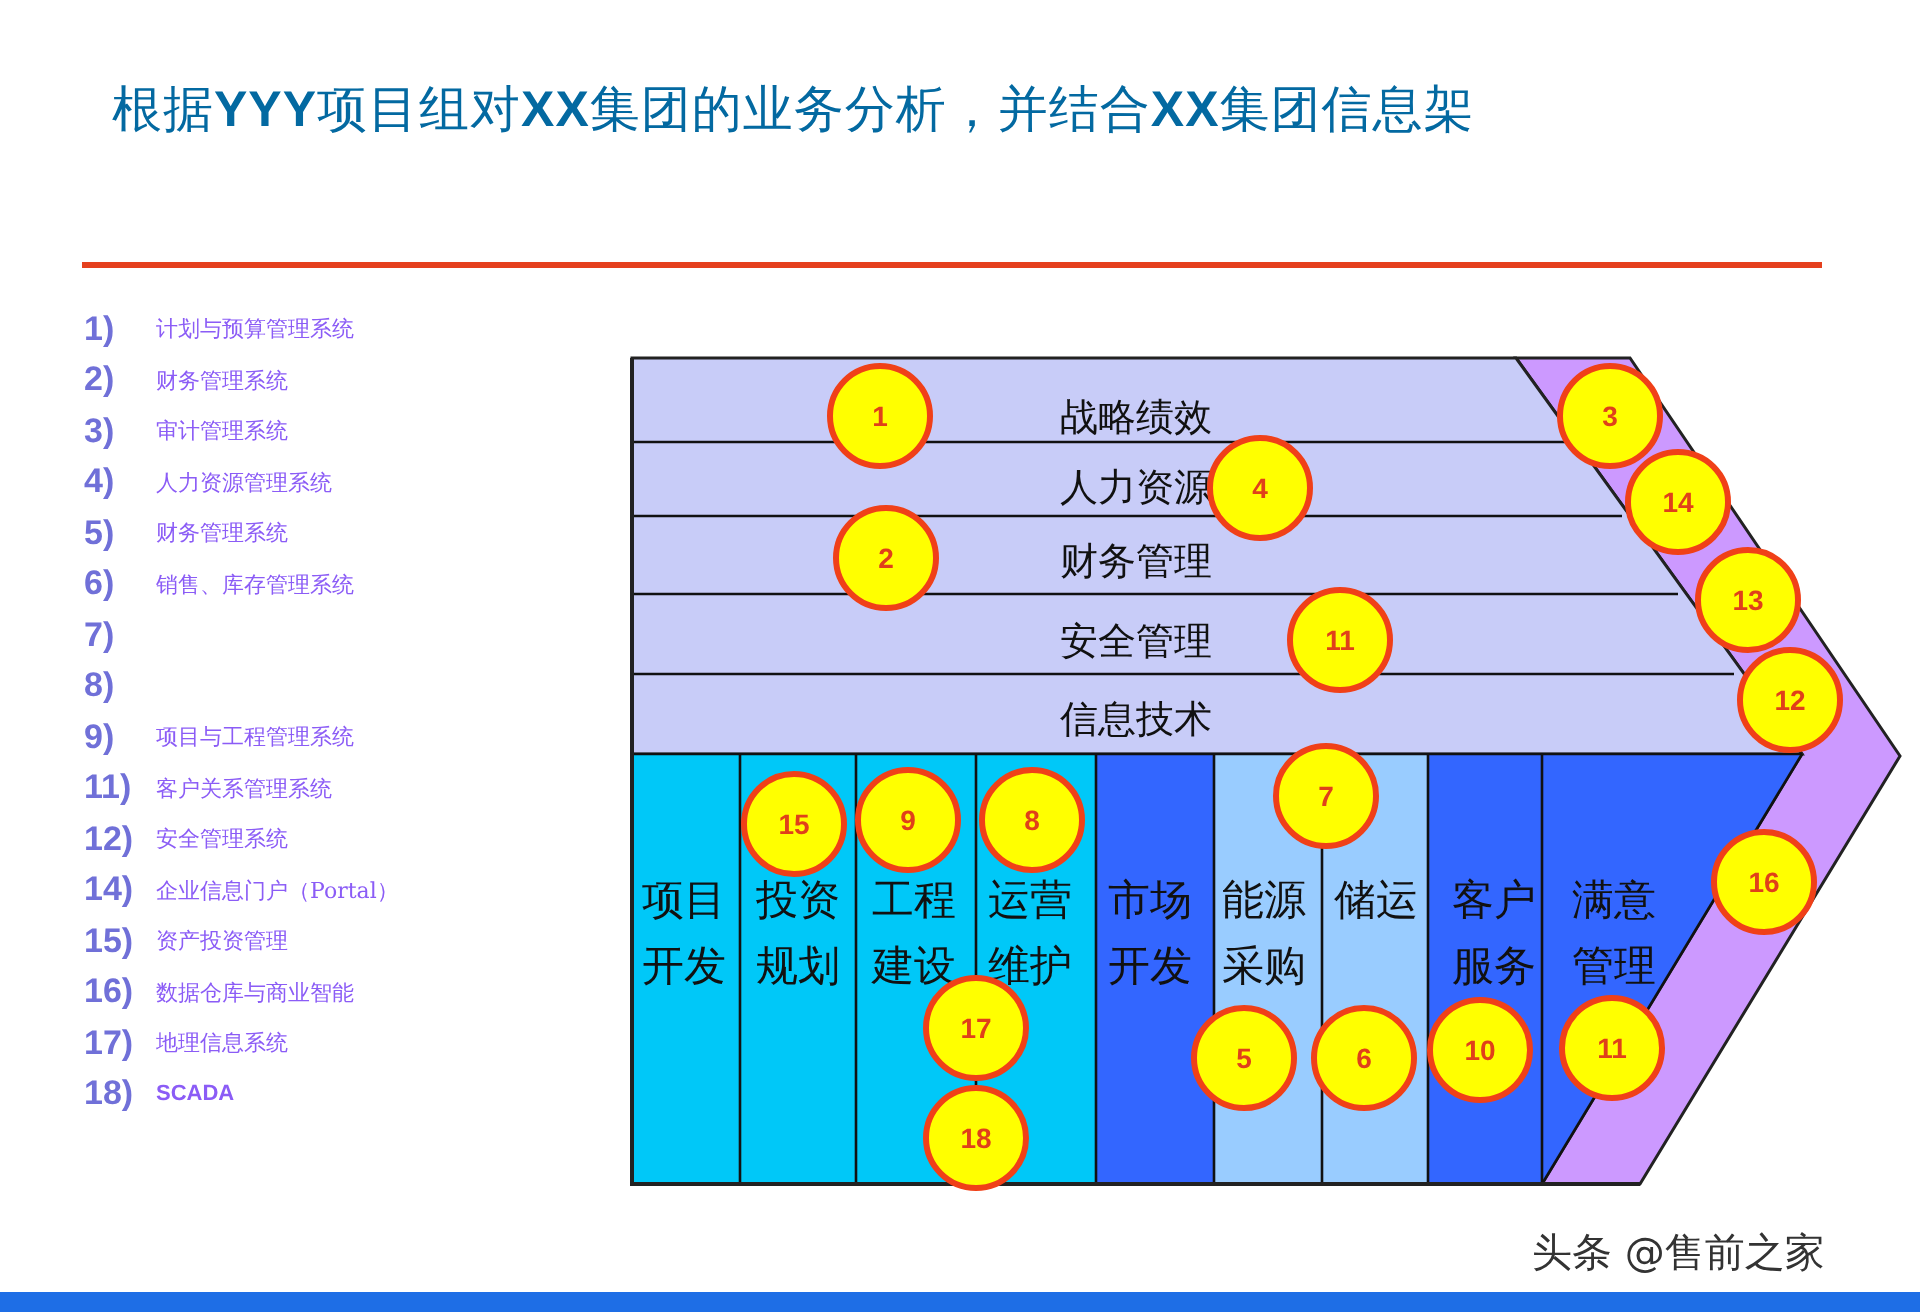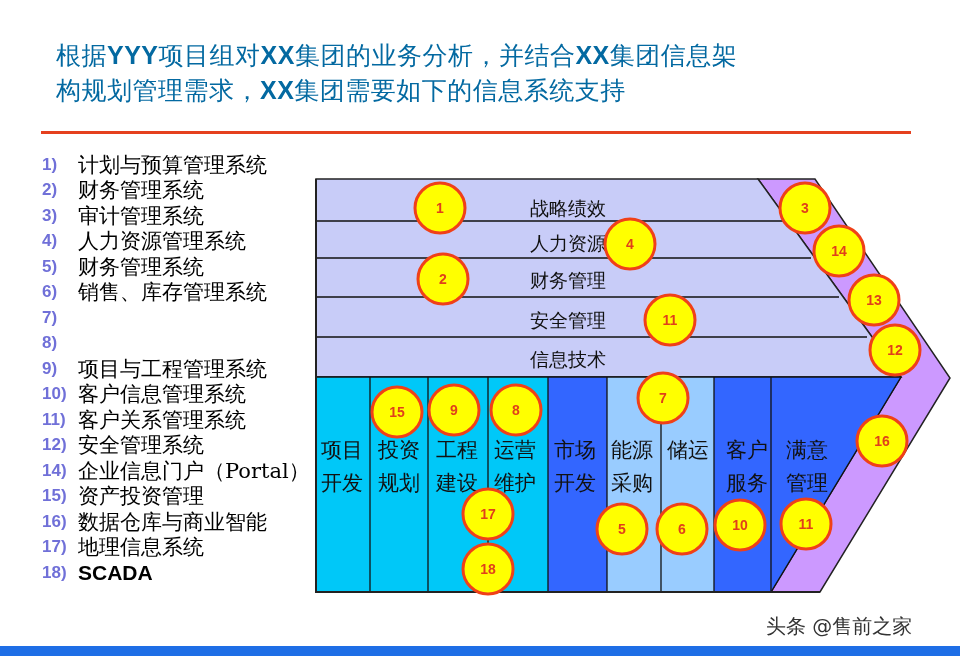--- a/index.html
+++ b/index.html
@@ -5,36 +5,35 @@
   html, body { margin:0; padding:0; }
   body { width:960px; height:656px; background:#ffffff; position:relative; overflow:hidden;
          font-family:"DejaVu Sans", "Liberation Sans", sans-serif; }
   .title { position:absolute; left:56px; top:38px; width:820px; color:#0369a1; font-size:25px;
            line-height:34px; font-family:"DejaVu Serif", "Liberation Serif", serif; letter-spacing:0.5px; }
   .title b { font-family:"Liberation Sans", "DejaVu Sans", sans-serif; font-weight:bold; }
   .rule { position:absolute; left:41px; top:131px; width:870px; height:3px; background:#e5401e; }
   .legend { position:absolute; left:42px; top:152px; }
   .legend-item { height:25.5px; display:flex; align-items:center; font-size:17px; }
   .legend-num { width:36px; color:#7070d8; font-family:"Liberation Sans", sans-serif; font-weight:bold; }
-  .legend-label { color:#000000; font-family:"DejaVu Serif", "Liberation Serif", serif; font-size:21px; }
+  .legend-label { color:#8b5cf6; font-family:"DejaVu Serif", "Liberation Serif", serif; font-size:11px; }
   .legend-label.latin { font-family:"Liberation Sans", sans-serif; font-weight:bold; }
   svg.diagram { position:absolute; left:0; top:0; }
   .row-label { font-family:"DejaVu Serif", "Liberation Serif", serif; font-size:19px; fill:#111; }
   .col-label { font-family:"DejaVu Serif", "Liberation Serif", serif; font-size:21px; fill:#111; }
   .badge-num { font-family:"Liberation Sans", sans-serif; font-weight:bold; font-size:14px; fill:#e0401a; }
   .footer-bar { position:absolute; left:0; top:646px; width:960px; height:10px; background:#1e6ee6; }
   .watermark { position:absolute; left:766px; top:613px; font-size:20px; color:#333;
                font-family:"DejaVu Sans", sans-serif;text-align:right; }
 </style>
 </head>
 <body>
 
 <div class="title">
   <div><span>根据</span><b>YYY</b><span>项目组对</span><b>XX</b><span>集团的业务分析，并结合</span><b>XX</b><span>集团信息架</span></div>
-  <div><span>构规划管理需求，</span><b>XX</b><span>集团需要如下的信息系统支持</span></div>
 </div>
 
 <div class="rule"></div>
 
 <div class="legend">
   <div class="legend-item">
       <span class="legend-num">1)</span>
       <span class="legend-label">计划与预算管理系统</span>
     </div>
   <div class="legend-item">
@@ -59,24 +58,20 @@
     </div>
   <div class="legend-item">
       <span class="legend-num">7)</span>
     </div>
   <div class="legend-item">
       <span class="legend-num">8)</span>
     </div>
   <div class="legend-item">
       <span class="legend-num">9)</span>
       <span class="legend-label">项目与工程管理系统</span>
-    </div>
-  <div class="legend-item">
-      <span class="legend-num">10)</span>
-      <span class="legend-label">客户信息管理系统</span>
     </div>
   <div class="legend-item">
       <span class="legend-num">11)</span>
       <span class="legend-label">客户关系管理系统</span>
     </div>
   <div class="legend-item">
       <span class="legend-num">12)</span>
       <span class="legend-label">安全管理系统</span>
     </div>
   <div class="legend-item">

